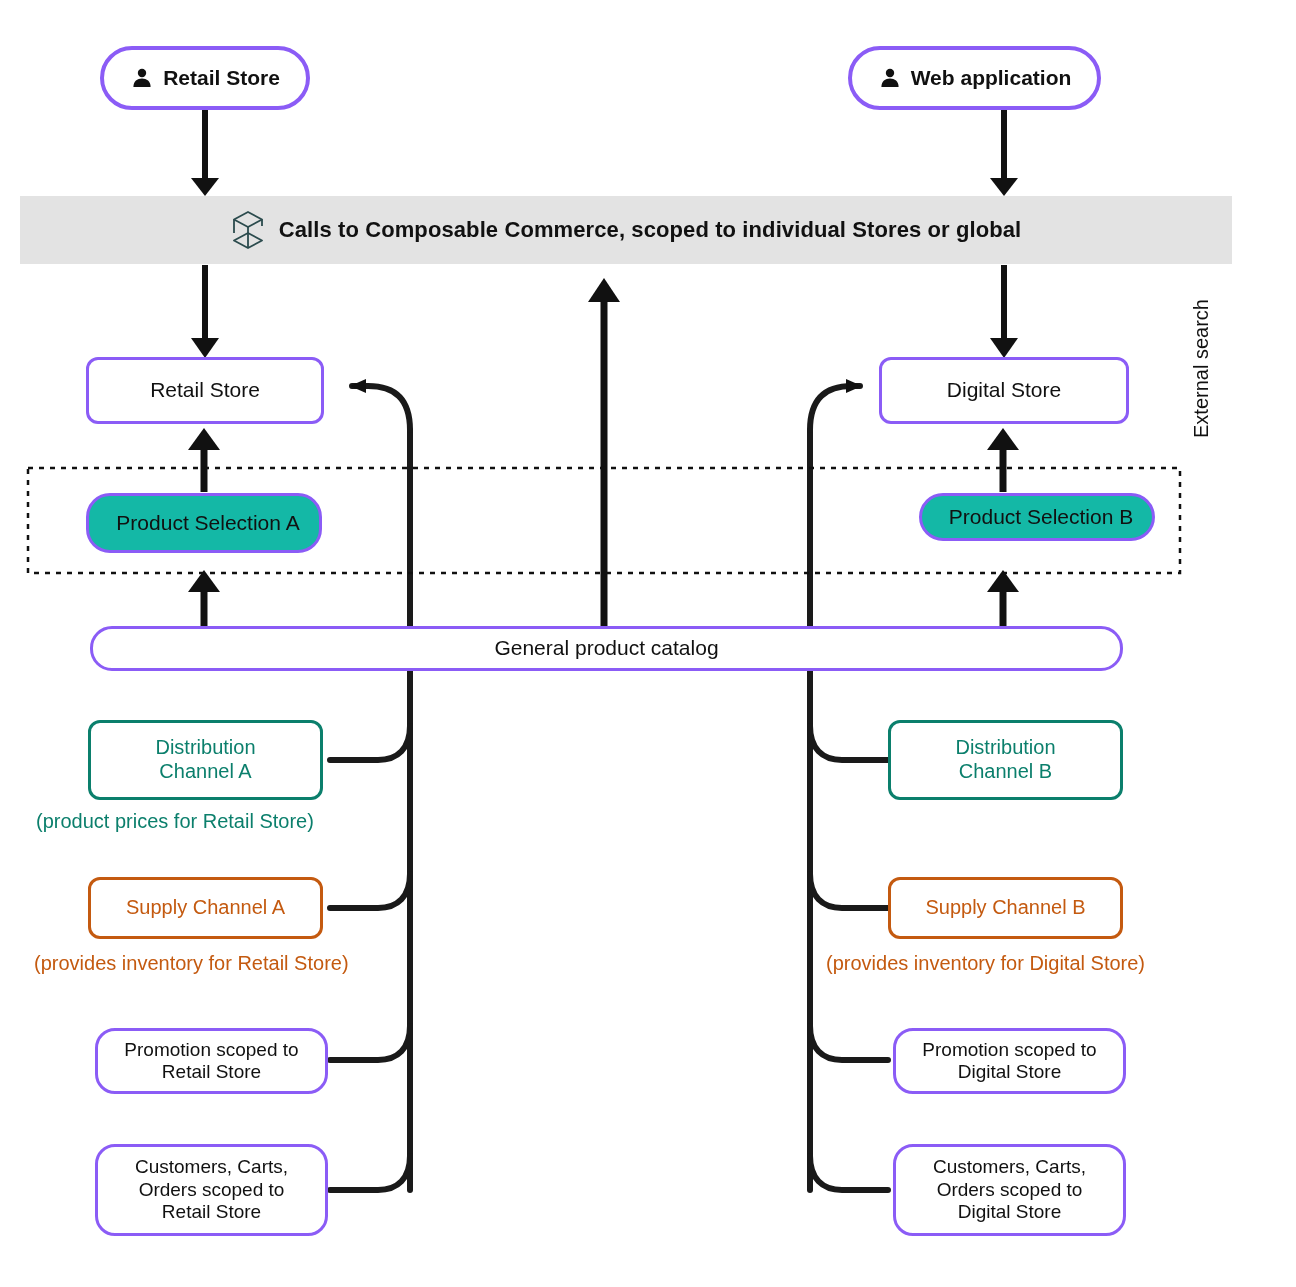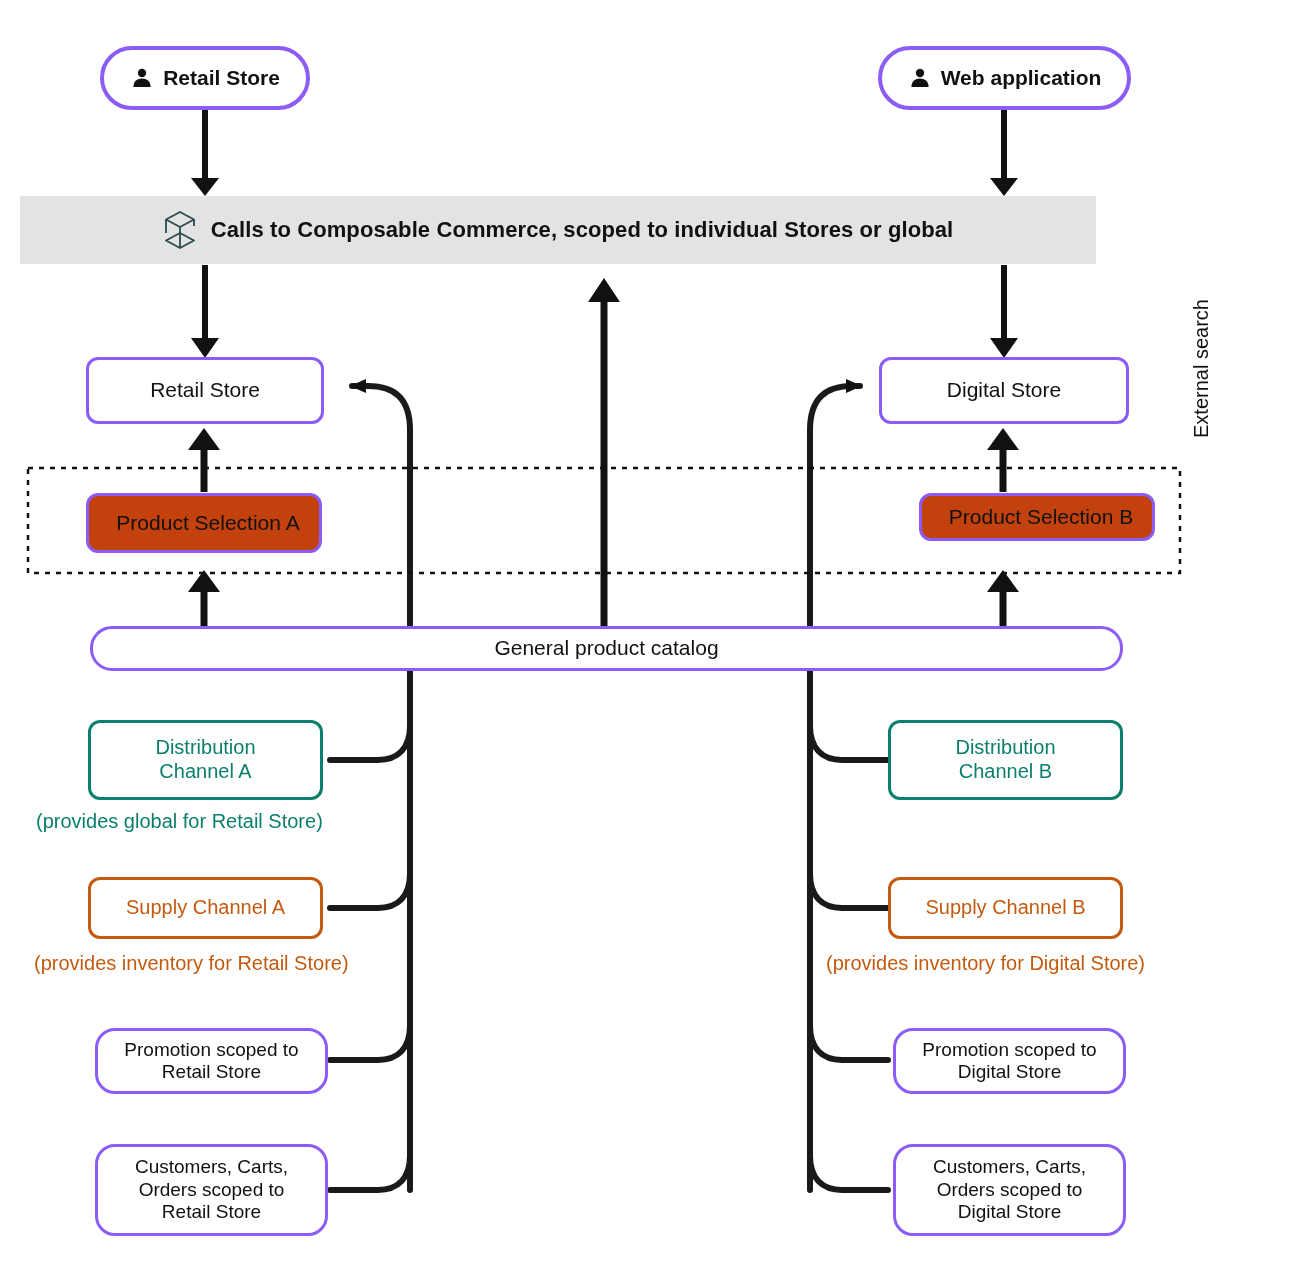--- a/index.html
+++ b/index.html
@@ -51,22 +51,22 @@
     justify-content: center;
     width: 24px;
     height: 24px;
   }
   .store-box {
     border-radius: 12px;
     font-size: 21px;
     font-weight: 400;
   }
   .selection-box {
-    border-radius: 12px;
-    background: #c2410c;
+    border-radius: 24px;
+    background: #14b8a6;
     font-size: 21px;
     font-weight: 400;
     padding-left: 8px;
   }
   .catalog-box {
     border-radius: 22px;
     font-size: 21px;
     font-weight: 400;
     z-index: 4;
   }
@@ -94,21 +94,21 @@
     font-size: 20px;
     font-weight: 400;
     white-space: nowrap;
   }
   .caption.teal { color: #0b7f6c; }
   .caption.orange { color: #c45a10; }
   .banner {
     position: absolute;
     left: 20px;
     top: 196px;
-    width: 1076px;
+    width: 1212px;
     height: 68px;
     background: #e3e3e3;
     display: flex;
     align-items: center;
     justify-content: center;
     gap: 14px;
     z-index: 6;
   }
   .banner-label {
     font-size: 22px;
@@ -252,21 +252,21 @@
   <div class="node actor" style="left:100px; top:46px; width:210px; height:64px;">
     <span class="person-icon">
       <svg width="22" height="22" viewBox="0 0 22 22" fill="#111111">
         <circle cx="11" cy="6" r="4.2"></circle>
         <path d="M2.4 20 C2.4 14.4 6.3 11.6 11 11.6 C15.7 11.6 19.6 14.4 19.6 20 Z"></path>
       </svg>
     </span>
     <span>Retail Store</span>
   </div>
 
-  <div class="node actor" style="left:878px; top:46px; width:253px; height:64px;">
+  <div class="node actor" style="left:848px; top:46px; width:253px; height:64px;">
     <span class="person-icon">
       <svg width="22" height="22" viewBox="0 0 22 22" fill="#111111">
         <circle cx="11" cy="6" r="4.2"></circle>
         <path d="M2.4 20 C2.4 14.4 6.3 11.6 11 11.6 C15.7 11.6 19.6 14.4 19.6 20 Z"></path>
       </svg>
     </span>
     <span>Web application</span>
   </div>
 
   <div class="node store-box" style="left:86px; top:357px; width:238px; height:67px;">
@@ -290,21 +290,21 @@
   <div class="node catalog-box" style="left:90px; top:626px; width:1033px; height:45px;">
     <span>General product catalog</span>
   </div>
 
   <div class="node teal-box" style="left:88px; top:720px; width:235px; height:80px;">
     <span>
       <span class="line-break">Distribution</span>
       <span class="line-break">Channel A</span>
     </span>
   </div>
-  <div class="caption teal" style="left:36px; top:810px;">(provides global for Retail Store)</div>
+  <div class="caption teal" style="left:36px; top:810px;">(product prices for Retail Store)</div>
 
   <div class="node teal-box" style="left:888px; top:720px; width:235px; height:80px;">
     <span>
       <span class="line-break">Distribution</span>
       <span class="line-break">Channel B</span>
     </span>
   </div>
 
   <div class="node orange-box" style="left:88px; top:877px; width:235px; height:62px;">
     <span>Supply Channel A</span>

